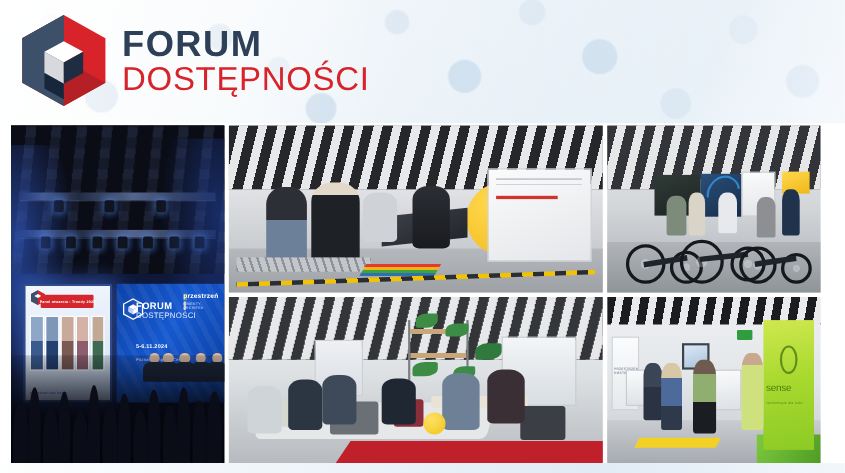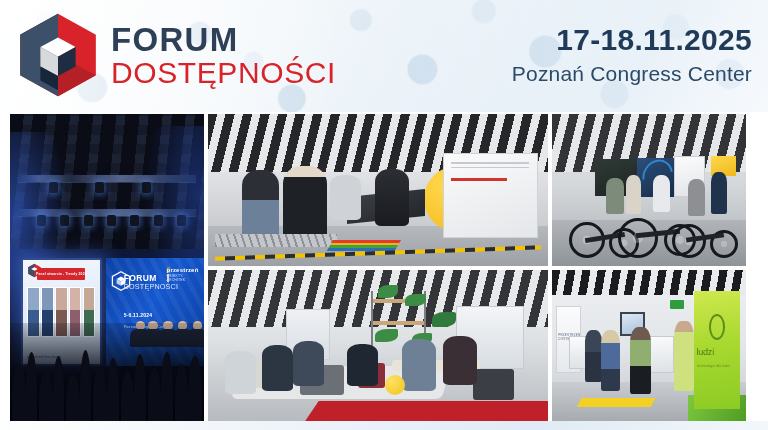--- a/index.html
+++ b/index.html
@@ -386,24 +386,20 @@
         <polygon points="30,41 50,52 50,74 30,63" fill="#d7d9dc"></polygon>
         <polygon points="50,52 70,41 70,63 50,74" fill="#1e2d42"></polygon>
         <polygon points="30,63 50,74 50,90 30,79" fill="#17263a"></polygon>
       </svg>
       <div class="logo-words">
         <div class="logo-forum">FORUM</div>
         <div class="logo-dost">DOSTĘPNOŚCI</div>
       </div>
     </div>
 
-    <div class="event-info">
-      <div class="event-date">17-18.11.2025</div>
-      <div class="event-venue">Poznań Congress Center</div>
-    </div>
   </div>
 
   <div class="grid">
 
     <div class="cell p-expo">
       <div class="ceiling-dark"></div>
       <div class="expo-floor"></div>
       <div class="yellow-disc"></div>
       <div class="panel-white"></div>
       <div class="podium"></div>
@@ -572,21 +568,21 @@
       <div class="yellow-path"></div>
       <div class="rollup-white">
         <div class="rw-t">PRZESTRZEŃ DOSTĘPNOŚCI</div>
       </div>
       <div class="monitor"></div>
       <div class="exit-sign"></div>
       <div class="kiosk k1"></div>
       <div class="kiosk k2"></div>
       <div class="roll-green">
         <div class="roll-ring"></div>
-        <div class="roll-name">ludzi</div>
+        <div class="roll-name">sense</div>
         <div class="roll-tag">technologie dla ludzi</div>
       </div>
       <div class="person pr1"></div>
       <div class="person pr2"></div>
       <div class="person pr3"></div>
       <div class="person pr4"></div>
     </div>
 
   </div>
 

